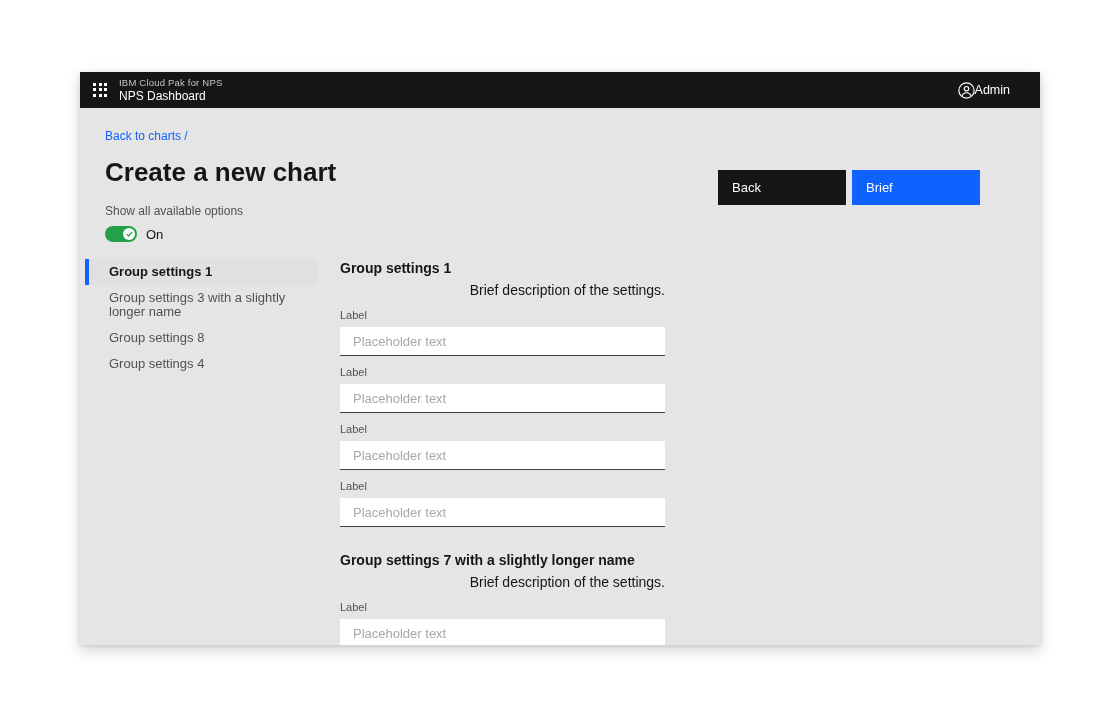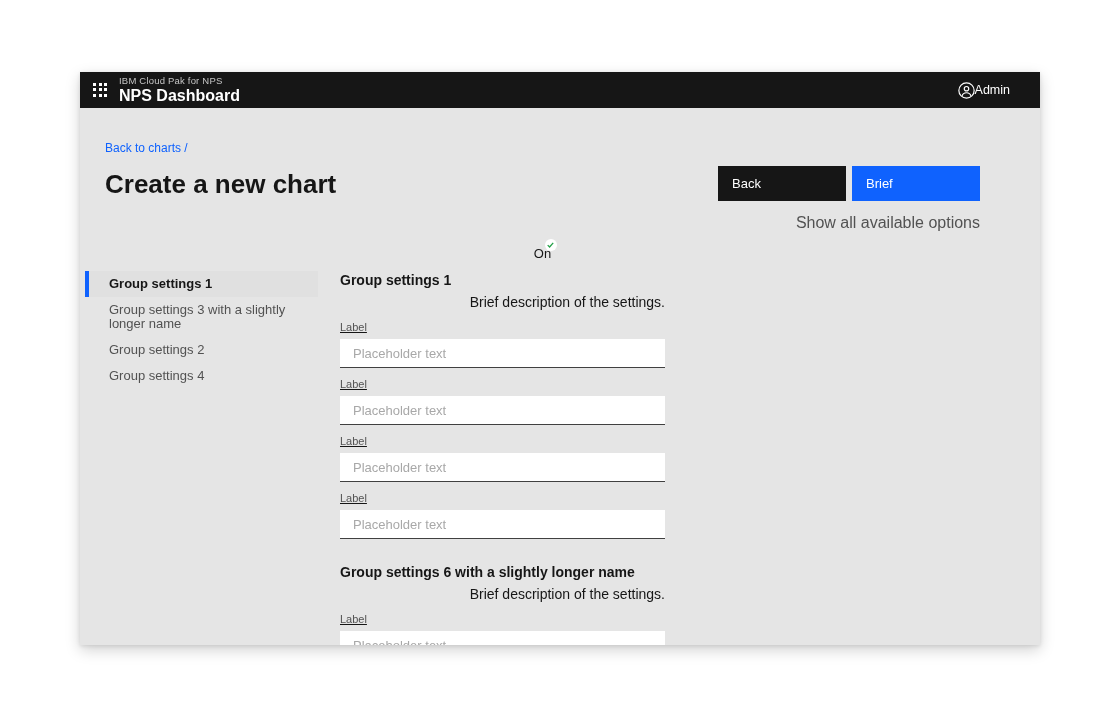--- a/index.html
+++ b/index.html
@@ -9,56 +9,56 @@
   .card { width: 960px; height: 573px; margin: 72px auto 0; background: #e5e5e5;
     box-shadow: 0 5px 14px rgba(0,0,0,0.18), 0 1px 4px rgba(0,0,0,0.10); overflow: hidden; }
 
   
   .appbar { height: 36px; background: #161616; display: flex; align-items: center; padding: 0 30px 0 13px; }
   .switcher { width: 15px; height: 15px; display: grid; grid-template-columns: repeat(3,3px);
     grid-template-rows: repeat(3,3px); gap: 2.5px; cursor: pointer; }
   .switcher span { background: #ffffff; width: 3px; height: 3px; }
   .appbar-titles { margin-left: 11px; line-height: 1; }
   .appbar-eyebrow { font-size: 9.5px; color: #c6c6c6; letter-spacing: 0.2px; }
-  .appbar-product { font-size: 16px; color: #ffffff; font-weight: bold; margin-top: 3px; }
+  .appbar-product { font-size: 12px; color: #ffffff; font-weight: normal; margin-top: 3px; }
   .user-menu { margin-left: auto; display: flex; align-items: center; color: #ffffff; cursor: pointer; }
   .user-menu svg { display: block; }
   .user-label { font-size: 12.5px; }
 
   
-  .content { padding-top: 30px; }
+  .content { padding-top: 18px; }
   .page-head { margin: 0 60px 0 25px; position: relative; }
   .breadcrumb { font-size: 12px; color: #0f62fe; text-decoration: none; display: inline-block; line-height: 14px; cursor: pointer; }
   h1.page-title { margin-top: 10px; font-size: 26px; font-weight: 700; line-height: 36px; color: #161616; }
-  .toggle-label { margin-top: 14px; font-size: 16px; color: #525252; line-height: 14px; text-align: right; }
-  .toggle-row { margin-top: 7px; display: flex; align-items: center; gap: 9px; height: 18px; flex-direction: column; }
+  .toggle-label { margin-top: 14px; font-size: 12px; color: #525252; line-height: 14px; }
+  .toggle-row { margin-top: 7px; display: flex; align-items: center; gap: 9px; height: 18px; }
   .toggle { width: 32px; height: 16px; border-radius: 8px; background: #24a148; position: relative; cursor: pointer; }
   .toggle .knob { position: absolute; top: 2px; right: 2px; width: 12px; height: 12px; border-radius: 50%;
     background: #ffffff; display: flex; align-items: center; justify-content: center; }
   .toggle-state { font-size: 13px; color: #161616; }
 
-  .actions { position: absolute; top: 28px; right: 0; display: flex; gap: 6px; }
+  .actions { position: absolute; top: 44px; right: 0; display: flex; gap: 6px; }
   .btn { width: 128px; height: 35px; border: none; display: flex; align-items: center;
     padding-left: 14px; font-size: 13px; color: #ffffff; cursor: pointer;
     font-family: "Liberation Sans", sans-serif; }
   .btn-back { background: #161616; }
   .btn-create { background: #0f62fe; }
 
   
   .body-row { display: flex; margin-top: 16px; margin-left: 5px; align-items: flex-start; }
   .sidebar { width: 233px; flex: none; }
   .nav-item { padding: 6px 16px 6px 20px; font-size: 13px; line-height: 14px; color: #525252;
     border-left: 4px solid transparent; cursor: pointer; }
   .nav-item.active { background: #e0e0e0; border-left-color: #0f62fe; color: #161616; font-weight: bold; }
 
   .form-col { width: 325px; margin-left: 22px; }
   .section { margin-bottom: 24px; }
   .section-heading { font-size: 14px; font-weight: bold; line-height: 18px; color: #161616; }
   .section-desc { margin-top: 4px; font-size: 14px; line-height: 18px; color: #161616; text-align: right; }
-  .field { margin-top: 10px; text-decoration: underline; }
+  .field { margin-top: 10px; }
   .field-label { display: block; font-size: 11px; line-height: 13px; color: #525252; }
   .field input { margin-top: 5px; width: 100%; height: 29px; background: #ffffff; border: none;
     border-bottom: 1px solid #404040; padding: 0 13px; font-size: 13px; color: #161616;
     font-family: "Liberation Sans", sans-serif; outline: none; }
   .field input::placeholder { color: #a8a8a8; }
 </style>
 </head>
 <body>
 
 <div class="card">
@@ -109,21 +109,21 @@
       <div class="actions">
         <button class="btn btn-back">Back</button>
         <button class="btn btn-create">Brief</button>
       </div>
     </div>
 
     <div class="body-row">
       <nav class="sidebar">
         <div class="nav-item active">Group settings 1</div>
         <div class="nav-item">Group settings 3 with a slightly longer name</div>
-        <div class="nav-item">Group settings 2</div>
+        <div class="nav-item">Group settings 8</div>
         <div class="nav-item">Group settings 4</div>
       </nav>
 
       <div class="form-col">
 
         <div class="section">
           <div class="section-heading">Group settings 1</div>
           <div class="section-desc">Brief description of the settings.</div>
           <div class="field">
             <label class="field-label">Label</label>
@@ -137,21 +137,21 @@
             <label class="field-label">Label</label>
             <input type="text" placeholder="Placeholder text" style="">
           </div>
           <div class="field">
             <label class="field-label">Label</label>
             <input type="text" placeholder="Placeholder text" style="">
           </div>
         </div>
 
         <div class="section">
-          <div class="section-heading">Group settings 6 with a slightly longer name</div>
+          <div class="section-heading">Group settings 7 with a slightly longer name</div>
           <div class="section-desc">Brief description of the settings.</div>
           <div class="field">
             <label class="field-label">Label</label>
             <input type="text" placeholder="Placeholder text" style="">
           </div>
         </div>
 
       </div>
     </div>
   </div>

